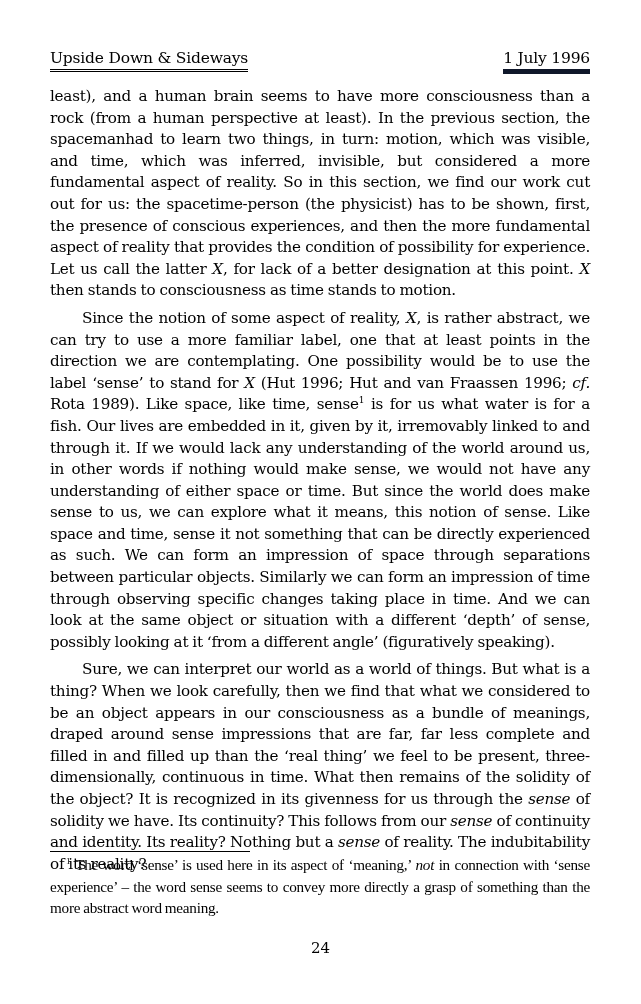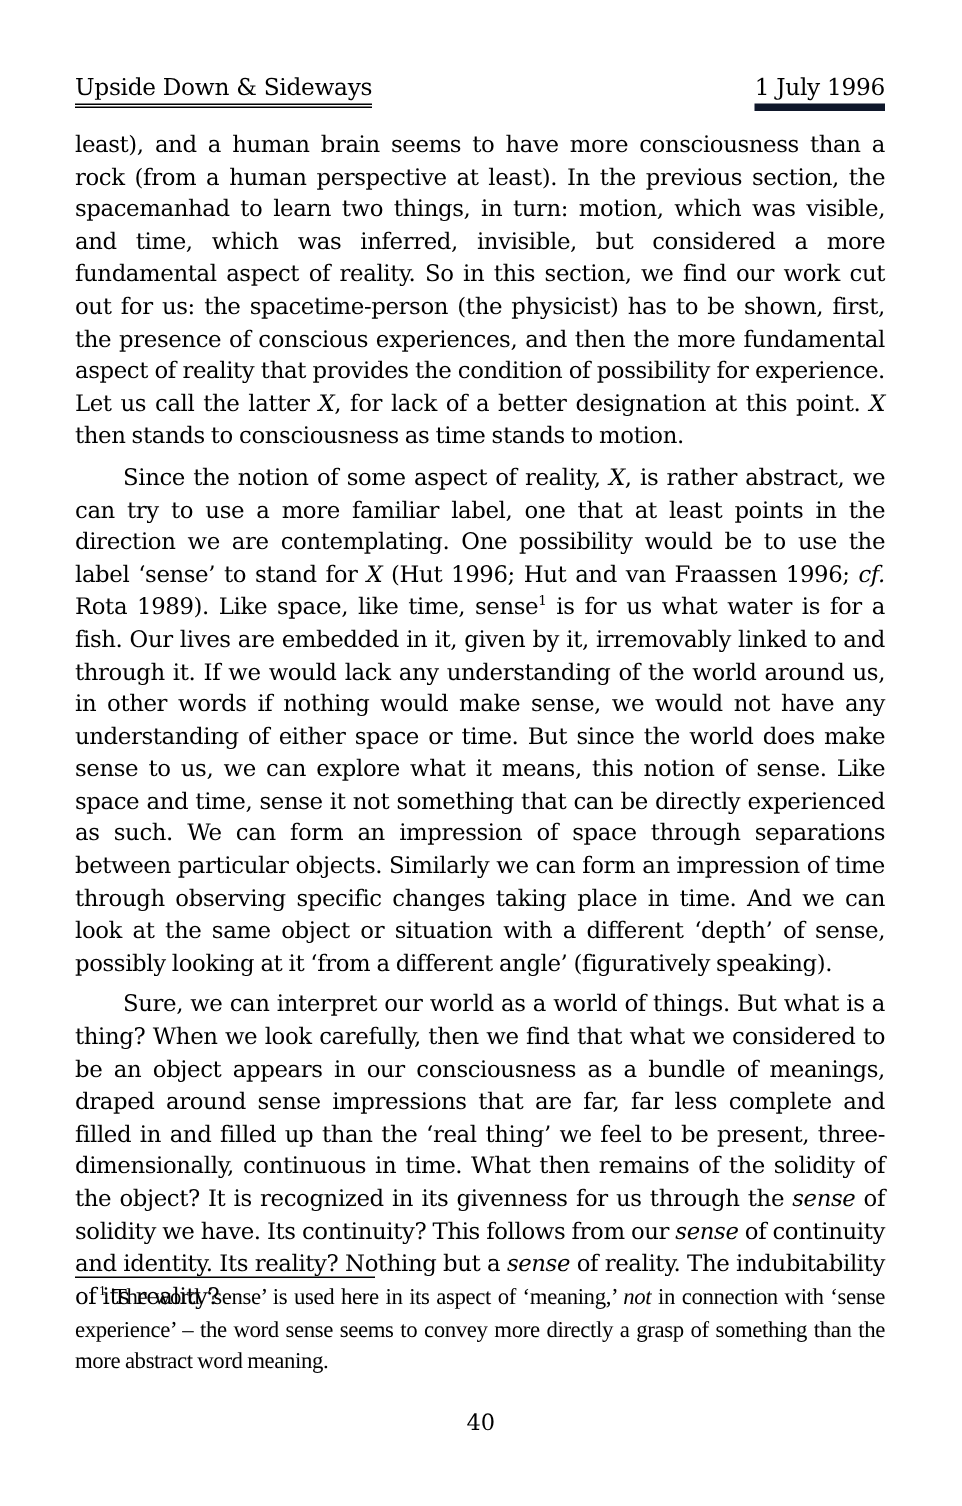--- a/index.html
+++ b/index.html
@@ -56,13 +56,13 @@
 
 <div class="body-text">
   <p><span>least), and a human brain seems to have more consciousness than a rock (from a human perspective at least). In the previous section, the space­manhad to learn two things, in turn: motion, which was visible, and time, which was inferred, invisible, but considered a more fundamental aspect of reality. So in this section, we find our work cut out for us: the space­time-person (the physicist) has to be shown, first, the presence of conscious experiences, and then the more fundamental aspect of reality that provides the condition of possibility for experience. Let us call the latter </span><i>X</i><span>, for lack of a better designation at this point. </span><i>X</i><span> then stands to consciousness as time stands to motion.</span></p>
   <p class="indent"><span>Since the notion of some aspect of reality, </span><i>X</i><span>, is rather abstract, we can try to use a more familiar label, one that at least points in the direction we are contemplating. One possibility would be to use the label ‘sense’ to stand for </span><i>X</i><span> (Hut 1996; Hut and van Fraassen 1996; </span><i>cf.</i><span> Rota 1989). Like space, like time, sense</span><sup class="fnmark">1</sup><span> is for us what water is for a fish. Our lives are embedded in it, given by it, irremovably linked to and through it. If we would lack any understanding of the world around us, in other words if nothing would make sense, we would not have any understanding of either space or time. But since the world does make sense to us, we can explore what it means, this notion of sense. Like space and time, sense it not something that can be directly experienced as such. We can form an impression of space through separations between particular objects. Similarly we can form an impression of time through observing specific changes taking place in time. And we can look at the same object or situation with a different ‘depth’ of sense, possibly looking at it ‘from a different angle’ (figuratively speaking).</span></p>
   <p class="indent"><span>Sure, we can interpret our world as a world of things. But what is a thing? When we look carefully, then we find that what we considered to be an object appears in our consciousness as a bundle of meanings, draped around sense impressions that are far, far less complete and filled in and filled up than the ‘real thing’ we feel to be present, three-dimensionally, continuous in time. What then remains of the solidity of the object? It is recognized in its givenness for us through the </span><i>sense</i><span> of solidity we have. Its continuity? This follows from our </span><i>sense</i><span> of continuity and identity. Its reality? Nothing but a </span><i>sense</i><span> of reality. The indubitability of its reality?</span></p>
 </div>
 
 <div class="fn-rule"></div>
 <div class="footnote"><sup>1</sup><span>The word ‘sense’ is used here in its aspect of ‘meaning,’ </span><i>not</i><span> in connection with ‘sense experience’ – the word sense seems to convey more directly a grasp of something than the more abstract word meaning.</span></div>
 
-<div class="page-number">40</div>
+<div class="page-number">24</div>
 
 </body></html>

